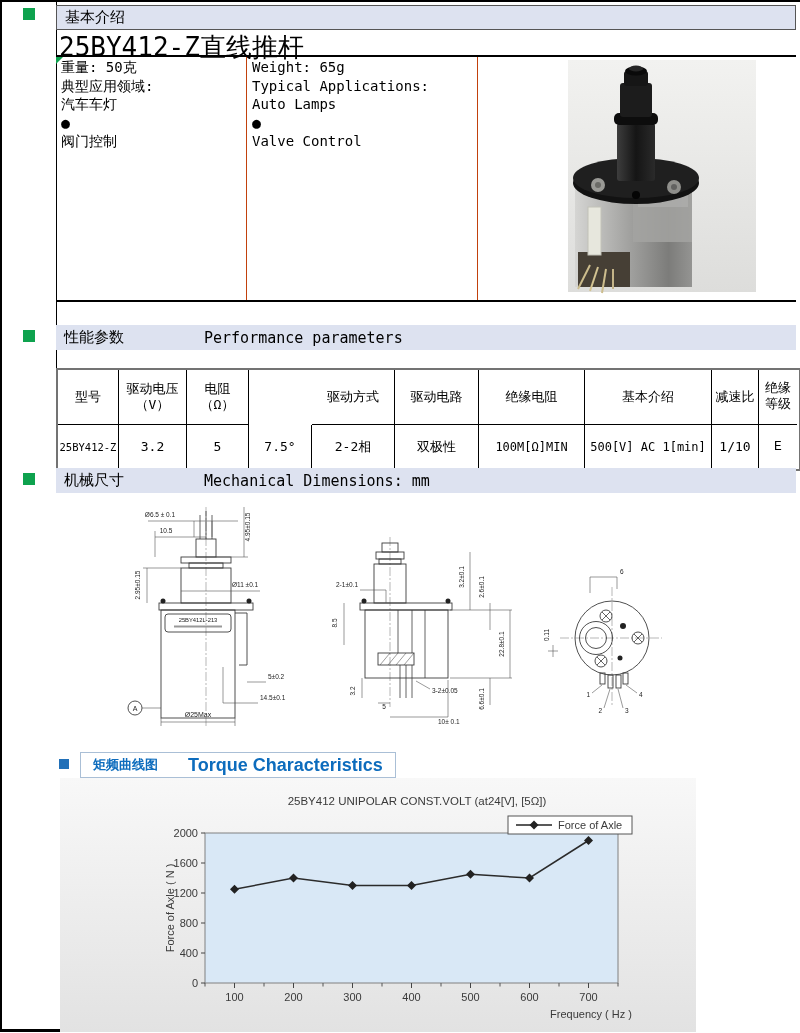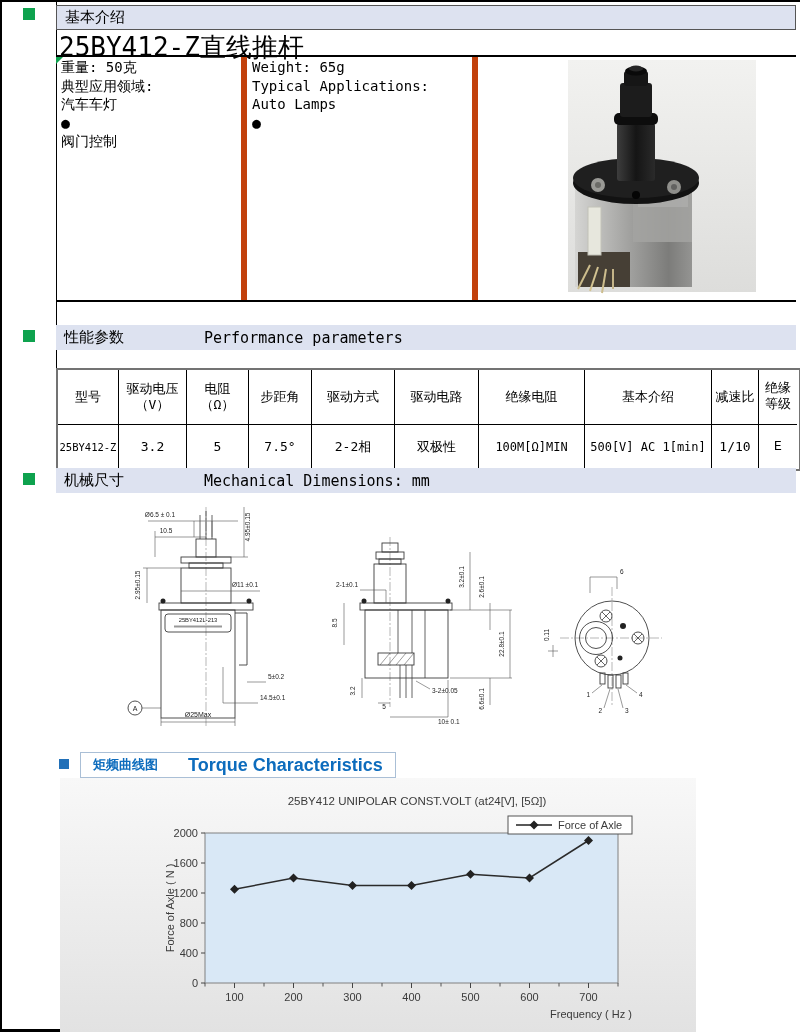--- a/index.html
+++ b/index.html
@@ -9,21 +9,21 @@
   .hline{position:absolute;background:#000;}
   .vline{position:absolute;background:#000;}
   .secbar{position:absolute;box-sizing:border-box;background:#dde2f0;display:flex;align-items:center;
           font-size:15px;}
   .secbar .cn{padding-left:8px;}
   .secbar .en{position:absolute;left:148px;}
   .gsq{position:absolute;width:12px;height:12px;background:#0ea24e;}
   .bsq{position:absolute;width:10px;height:10px;background:#2170b8;}
   
   #intro-table{position:absolute;left:56px;top:57px;width:740px;height:243px;border-bottom:2px solid #000;}
-  .icol{position:absolute;top:0;height:100%;box-sizing:border-box;border-right:6px solid #c2410c;
+  .icol{position:absolute;top:0;height:100%;box-sizing:border-box;border-right:1px solid #c2410c;
         font-size:14px;line-height:18.5px;padding:1px 3px 0 5px;}
   .iline{height:18.5px;white-space:pre;}
   .bullet-line{font-size:15px;line-height:18.5px;}
   .corner-tri{position:absolute;left:0;top:0;width:0;height:0;
               border-left:7px solid #0ea24e;border-bottom:7px solid transparent;}
   
   #perf-table{position:absolute;left:56px;top:368px;width:741px;height:99px;border:2px solid #737373;}
   .pcell{position:absolute;box-sizing:border-box;border-right:1px solid #000;display:flex;
          align-items:center;justify-content:center;text-align:center;}
   .phead{top:0;height:55px;border-bottom:1px solid #000;font-size:13px;line-height:16px;white-space:pre-line;}
@@ -72,20 +72,21 @@
       <div class="iline">典型应用领域:</div>
       <div class="iline">汽车车灯</div>
       <div class="iline bullet-line">●</div>
       <div class="iline">阀门控制</div>
     </div>
     <div class="icol" style="left:191px;width:231px;">
       <div class="iline">Weight: 65g</div>
       <div class="iline">Typical Applications:</div>
       <div class="iline">Auto Lamps</div>
       <div class="iline bullet-line">●</div>
+      <div class="iline">Valve Control</div>
     </div>
 
     <svg class="abs" style="left:422px;top:0;" width="318" height="242" viewBox="0 0 318 242">
       <defs>
         <linearGradient id="pg" x1="0" y1="0" x2="0" y2="1">
           <stop offset="0" stop-color="#f2f2f0"></stop>
             <stop offset="1" stop-color="#dddddb"></stop>
         </linearGradient>
         <linearGradient id="mg" x1="0" y1="0" x2="1" y2="0">
           <stop offset="0" stop-color="#d5d5d3"></stop>
@@ -136,21 +137,20 @@
     <span class="cn">性能参数</span>
     <span class="en">Performance parameters</span>
   </div>
 
   <div id="perf-table">
     <div class="pcell phead" style="left:0;width:61px;">型号</div>
     <div class="pcell phead" style="left:61px;width:68px;">驱动电压
 （V）</div>
     <div class="pcell phead" style="left:129px;width:62px;">电阻
 （Ω）</div>
-    <div class="pcell phead" style="left:191px;width:63px;">步距角</div>
     <div class="pcell phead" style="left:254px;width:83px;text-align:right;">驱动方式</div>
     <div class="pcell phead" style="left:337px;width:84px;">驱动电路</div>
     <div class="pcell phead" style="left:421px;width:106px;">绝缘电阻</div>
     <div class="pcell phead" style="left:527px;width:127px;">基本介绍</div>
     <div class="pcell phead" style="left:654px;width:47px;">减速比</div>
     <div class="pcell phead last" style="left:701px;width:38px;">绝缘
 等级</div>
 
     <div class="pcell pval" style="left:0;width:61px;font-size:10.5px;">25BY412-Z</div>
     <div class="pcell pval" style="left:61px;width:68px;">3.2</div>

